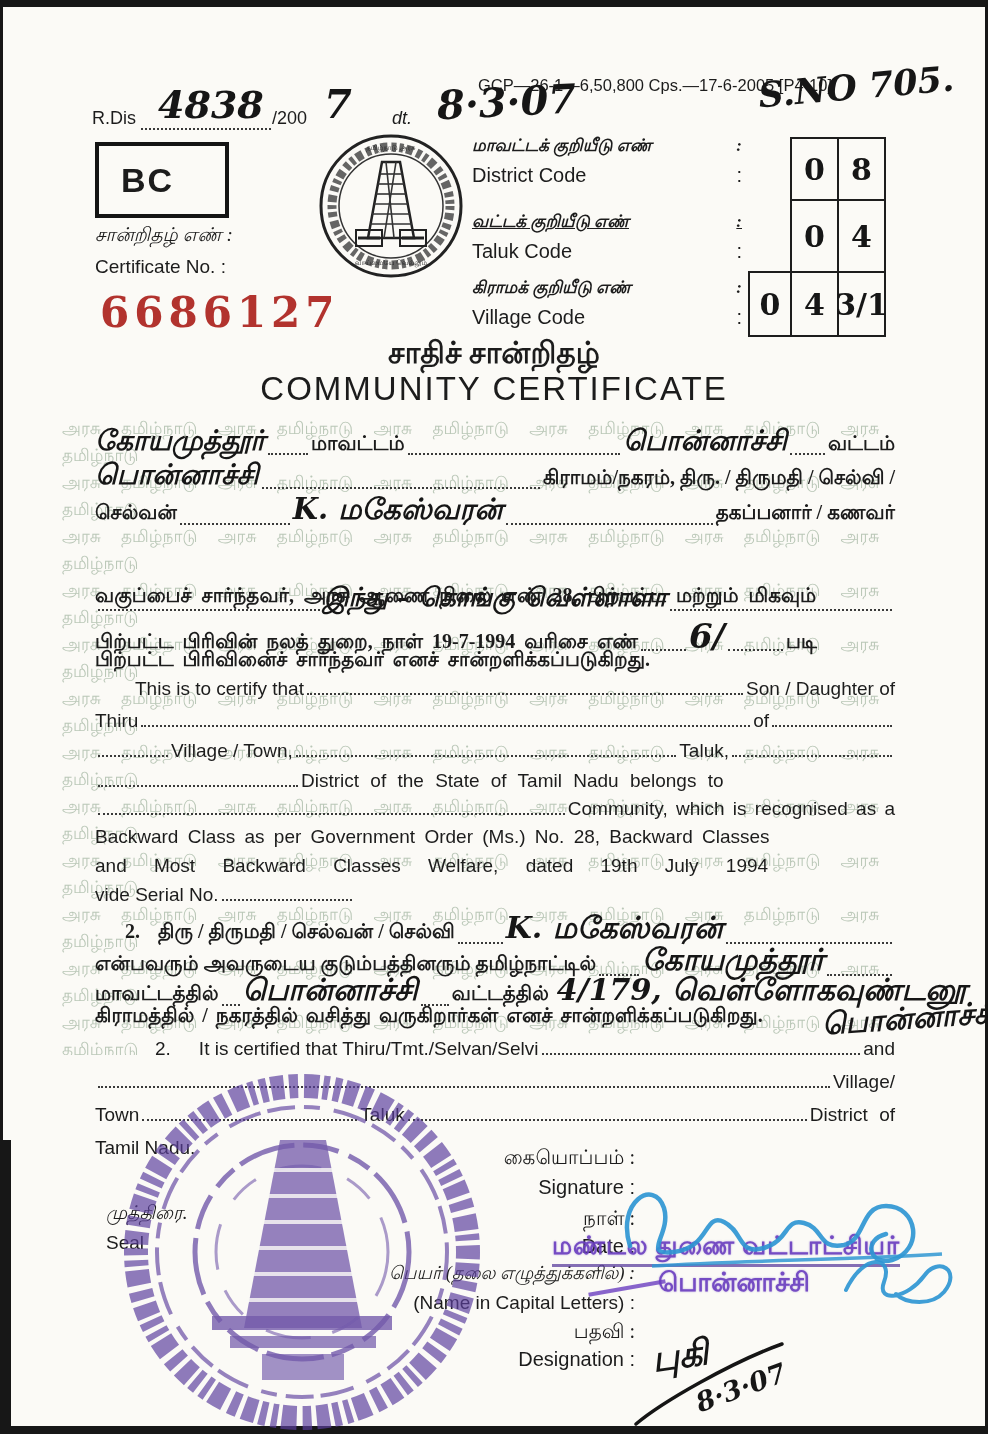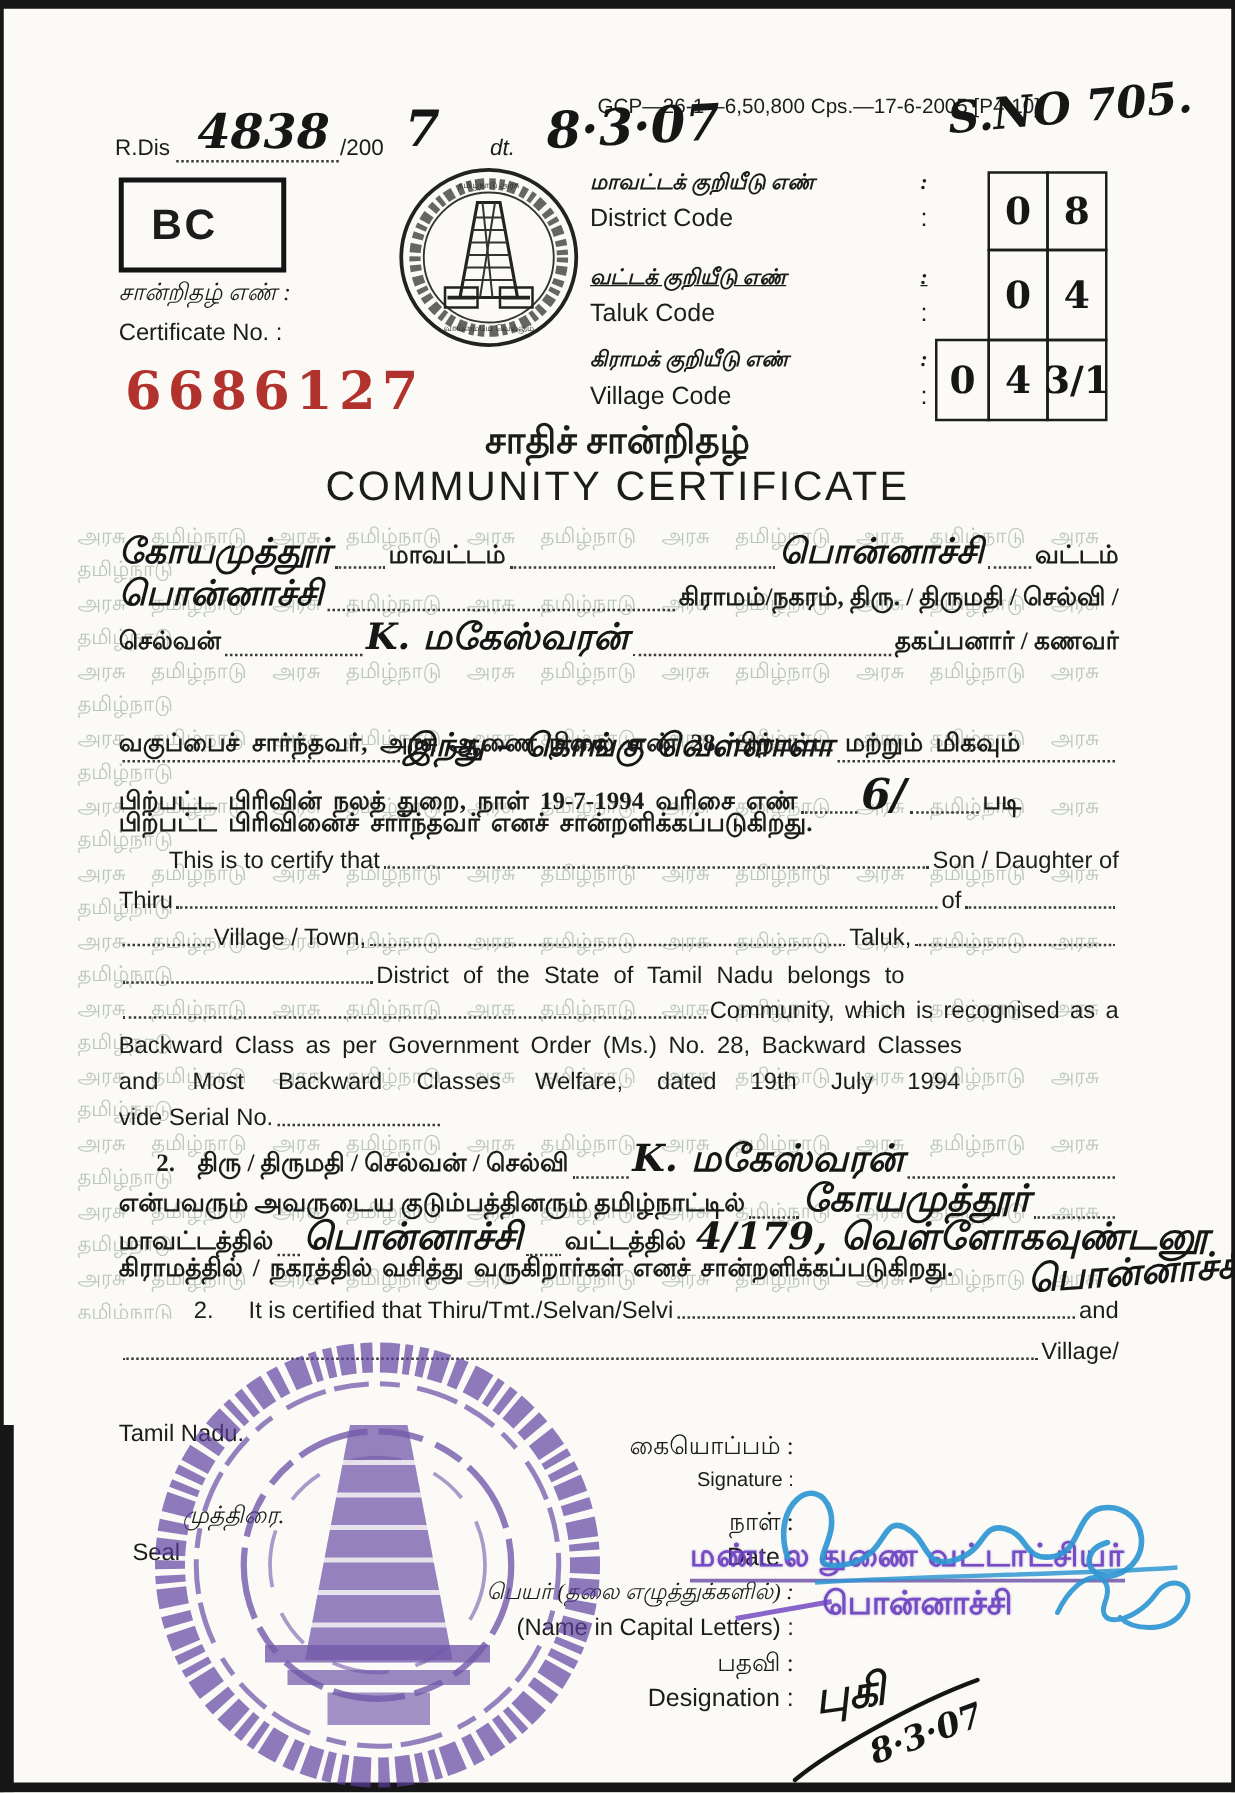--- a/index.html
+++ b/index.html
@@ -256,27 +256,34 @@
     <span>2.</span>
     <span style="width:28px;"></span>
     <span>It is certified that Thiru/Tmt./Selvan/Selvi</span>
     <span class="dotfill grow"></span>
     <span>and</span>
   </div>
   <div class="abs z1 flexline" style="left:95px;top:1071px;width:800px;font-size:19px;">
     <span class="dotfill grow"></span>
     <span>Village/</span>
   </div>
+  <div class="abs z1 flexline" style="left:95px;top:1104px;width:800px;font-size:19px;">
+    <span>Town</span>
+    <span class="dotfill" style="width:215px;"></span>
+    <span>Taluk</span>
+    <span class="dotfill grow"></span>
+    <span style="word-spacing:6px;">District of</span>
+  </div>
   <div class="abs z1" style="left:95px;top:1137px;font-size:19px;">Tamil Nadu.</div>
 
-  <div class="abs z1 ta" style="left:106px;top:1202px;font-size:19px;font-style:italic;margin-left:40px;">முத்திரை.</div>
+  <div class="abs z1 ta" style="left:106px;top:1202px;font-size:19px;font-style:italic;">முத்திரை.</div>
   <div class="abs z1" style="left:106px;top:1232px;font-size:19px;">Seal</div>
 
   <div class="abs z1 ta rightlab" style="left:330px;top:1146px;width:305px;font-size:20px;">கையொப்பம்  :</div>
-  <div class="abs z1 rightlab" style="left:330px;top:1176px;width:305px;font-size:16px;">Signature  :</div>
+  <div class="abs z1 rightlab" style="left:330px;top:1176px;width:305px;font-size:20px;">Signature  :</div>
   <div class="abs z1 ta rightlab" style="left:330px;top:1207px;width:305px;font-size:20px;">நாள்  :</div>
   <div class="abs z1 rightlab" style="left:330px;top:1235px;width:305px;font-size:20px;">Date :</div>
   <div class="abs z1 ta rightlab" style="left:250px;top:1263px;width:385px;font-size:18px;font-style:italic;">பெயர் (தலை எழுத்துக்களில்)  :</div>
   <div class="abs z1 rightlab" style="left:250px;top:1292px;width:385px;font-size:19px;">(Name in Capital Letters)  :</div>
   <div class="abs z1 ta rightlab" style="left:330px;top:1320px;width:305px;font-size:20px;">பதவி  :</div>
   <div class="abs z1 rightlab" style="left:330px;top:1348px;width:305px;font-size:20px;">Designation  :</div>
 
   <svg class="abs z2" style="left:112px;top:1066px;opacity:0.85;" width="380" height="366" viewBox="0 0 380 366">
     <circle cx="190" cy="186" r="166" fill="none" stroke="#5b3e9e" stroke-width="24" stroke-dasharray="7 4 13 5 9 6 15 4 6 5" opacity="0.8"></circle>
     <circle cx="190" cy="186" r="145" fill="none" stroke="#5b3e9e" stroke-width="4" stroke-dasharray="28 9 16 14 34 7" opacity="0.75"></circle>

